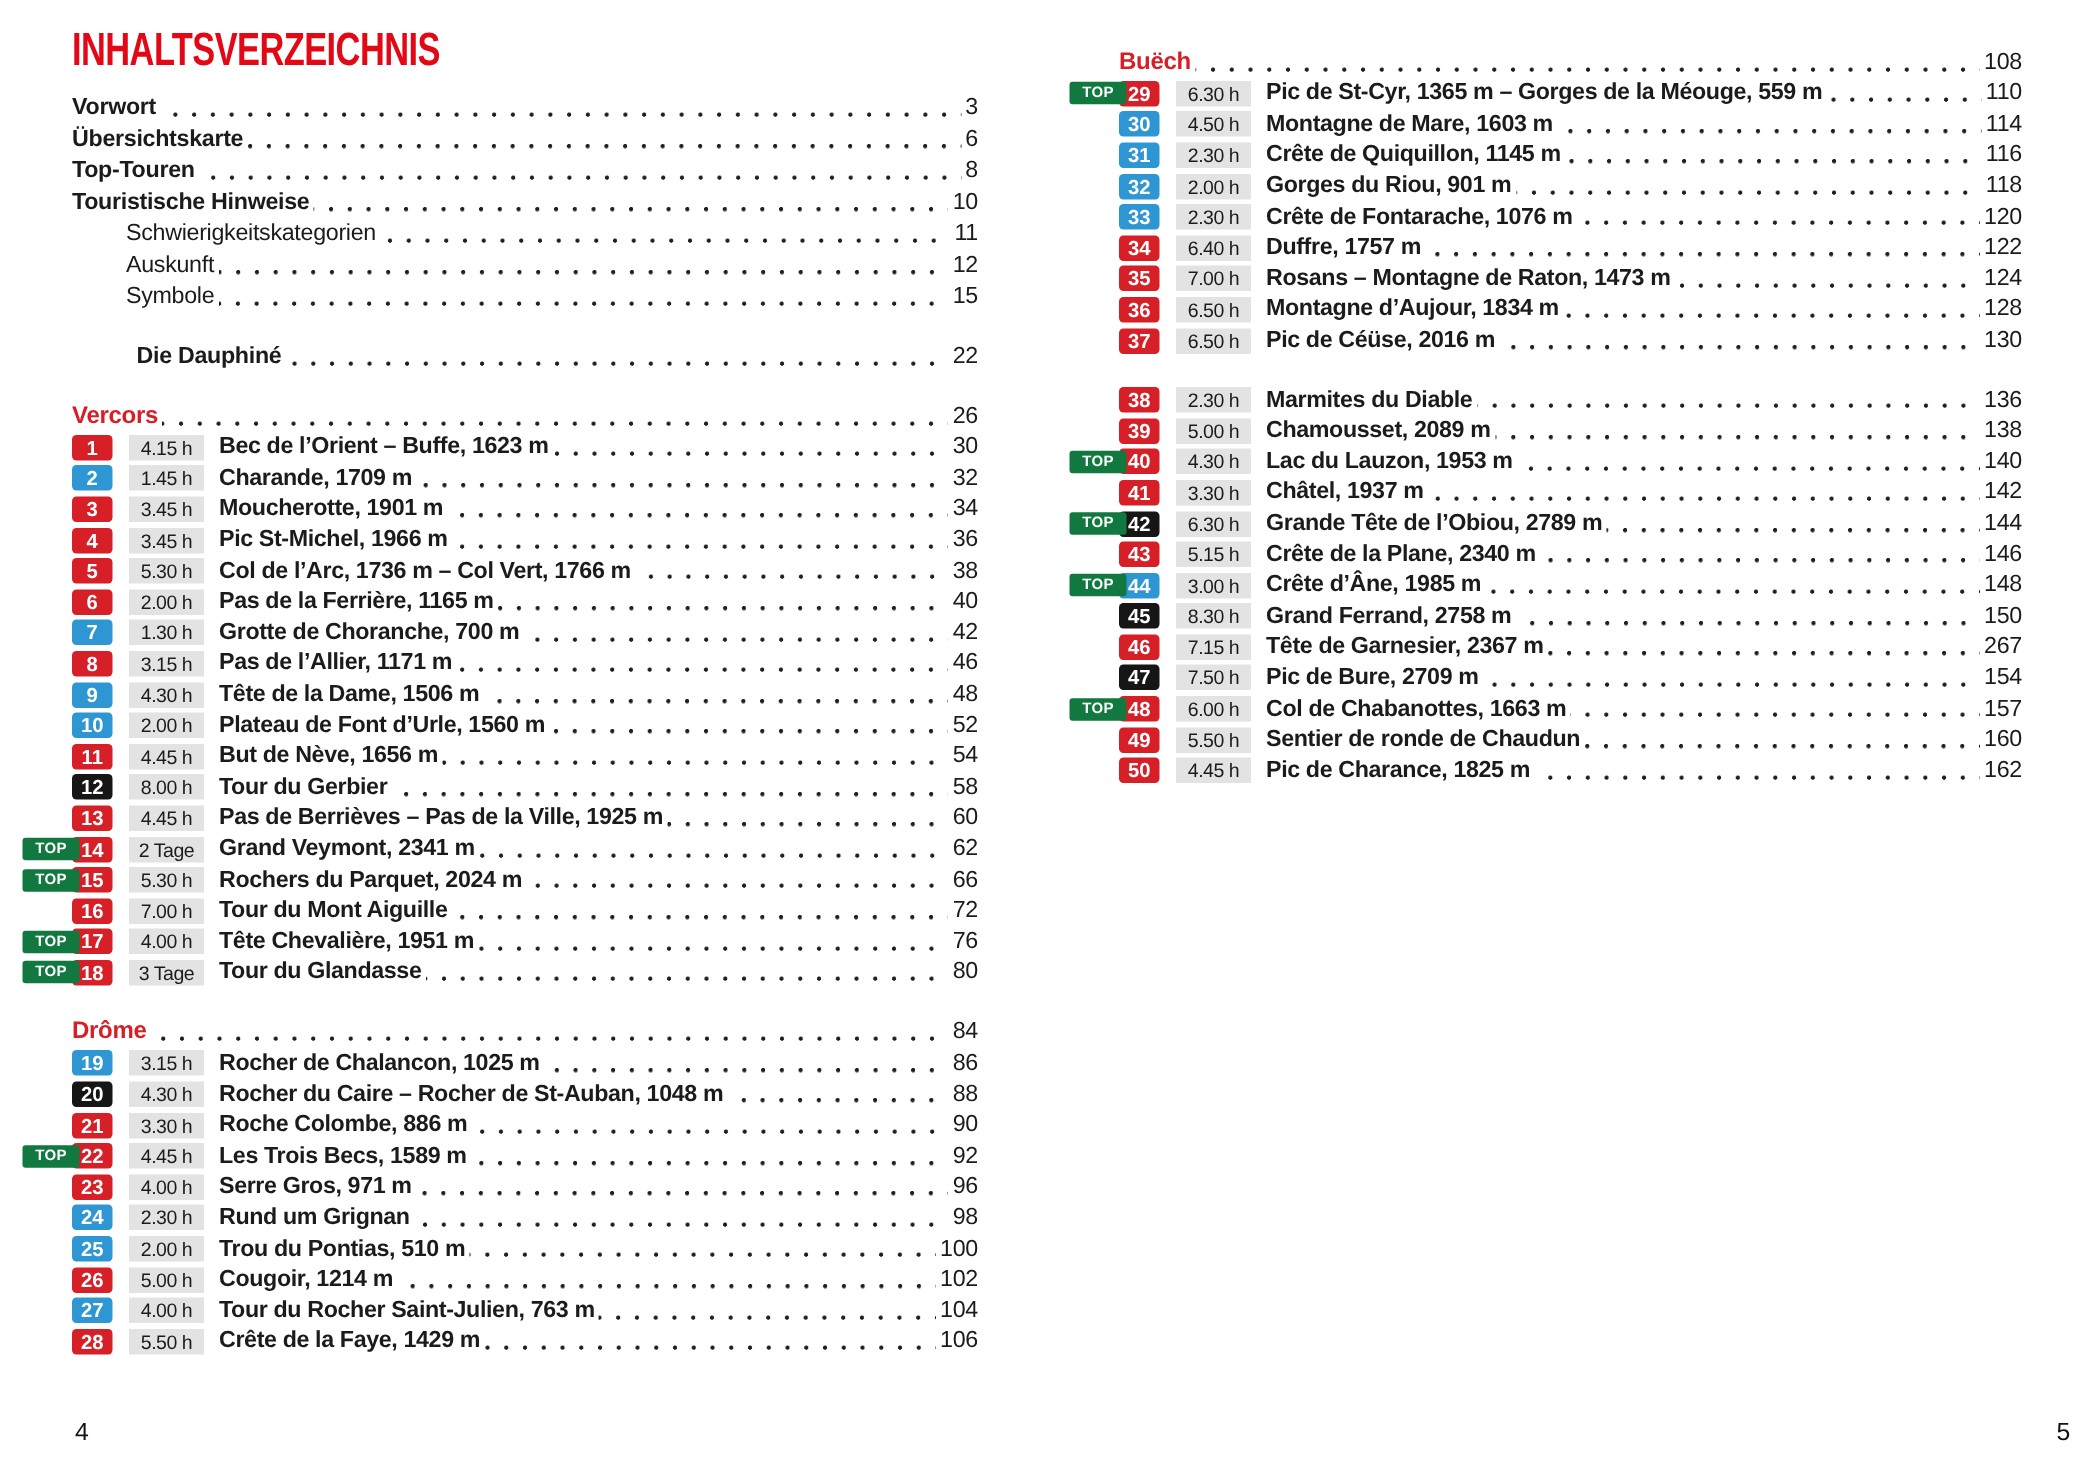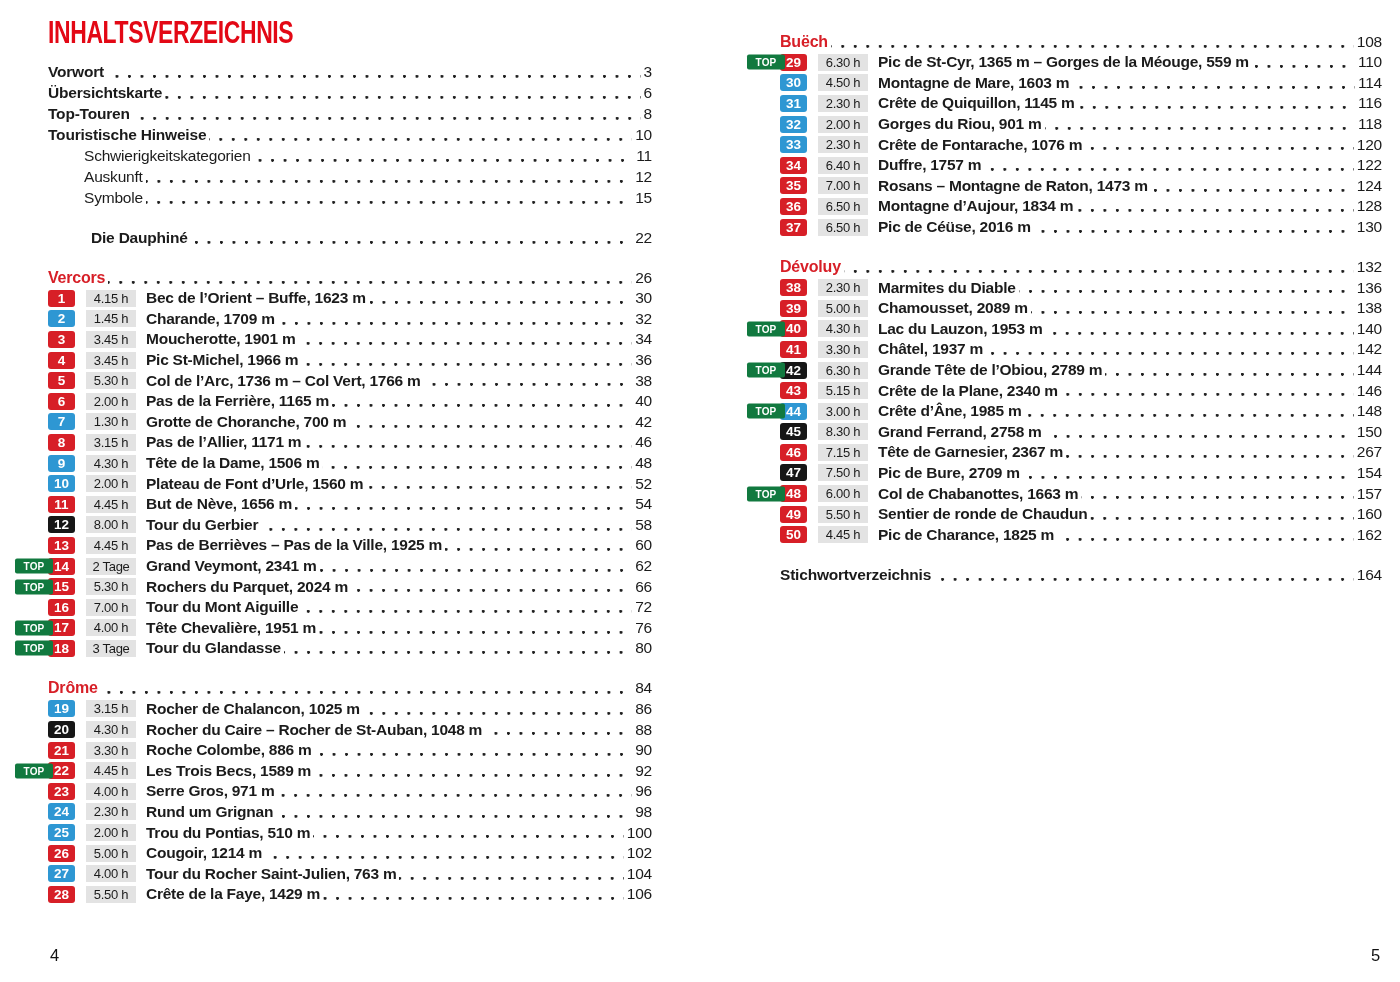--- a/index.html
+++ b/index.html
@@ -14,21 +14,21 @@
   }
   *{box-sizing:border-box;}
   html,body{margin:0;padding:0;}
   body{
     width:1400px;height:982px;overflow:hidden;background:#ffffff;
     font-family:"Liberation Sans","DejaVu Sans",sans-serif;
     color:var(--text);letter-spacing:-0.2px;position:relative;
   }
   .page{position:absolute;}
   .page-left{left:48px;top:17px;width:604px;}
-  .page-right{left:780px;top:12px;width:602px;}
+  .page-right{left:746px;top:12px;width:602px;}
 
   .toc-title{
     margin:0 0 12px 0;height:32px;line-height:32px;
     font-size:31px;font-weight:700;color:var(--title_red);
     letter-spacing:-0.5px;transform:scaleX(0.74);transform-origin:0 50%;
     white-space:nowrap;
   }
 
   .entry-row{display:flex;align-items:center;height:21px;font-size:15.5px;}
   .entry-row .label{white-space:nowrap;}
@@ -490,25 +490,20 @@
     <span class="num-badge c-red">37</span>
     <span class="time">6.50 h</span>
     <span class="tour-title">Pic de Céüse, 2016 m</span>
     <span class="dots"></span>
     <span class="pg">130</span>
   </div>
 </div>
   </section>
 
   <section class="section">
-    <div class="entry-row section-heading">
-      <span class="label sec-label">Dévoluy</span>
-      <span class="dots"></span>
-      <span class="pg">132</span>
-    </div>
     <div class="tours">
   <div class="tour-row">
 
     <span class="num-badge c-red">38</span>
     <span class="time">2.30 h</span>
     <span class="tour-title">Marmites du Diable</span>
     <span class="dots"></span>
     <span class="pg">136</span>
   </div>
 
@@ -615,22 +610,17 @@
 
     <span class="num-badge c-red">50</span>
     <span class="time">4.45 h</span>
     <span class="tour-title">Pic de Charance, 1825 m</span>
     <span class="dots"></span>
     <span class="pg">162</span>
   </div>
 </div>
   </section>
 </div>
-    <div class="entry-row index-row">
-      <span class="label">Stichwortverzeichnis</span>
-      <span class="dots"></span>
-      <span class="pg">164</span>
-    </div>
   </main>
 
   <div class="folio" id="folio-left">4</div>
   <div class="folio" id="folio-right">5</div>
 </div>
 
 </body></html>

